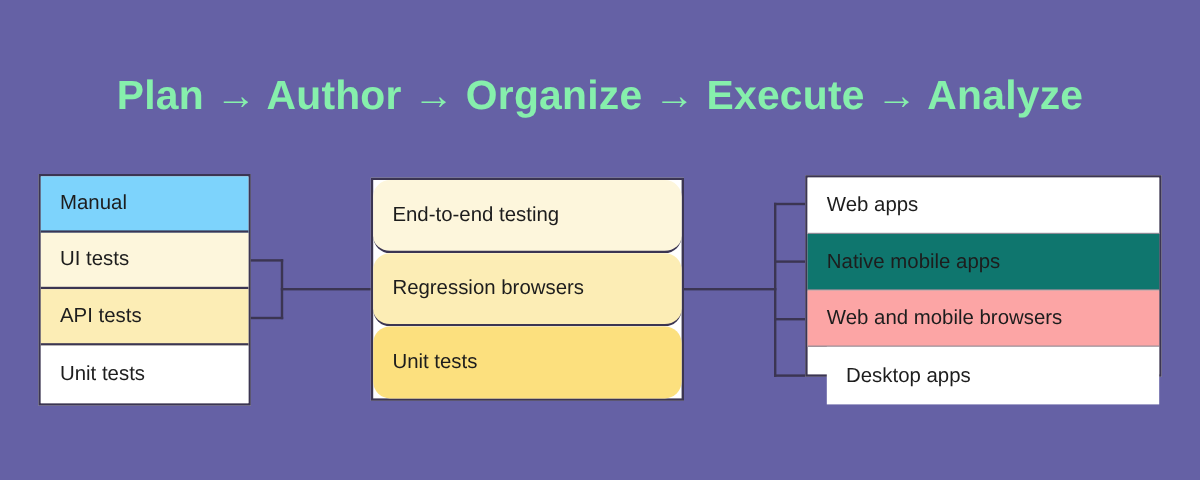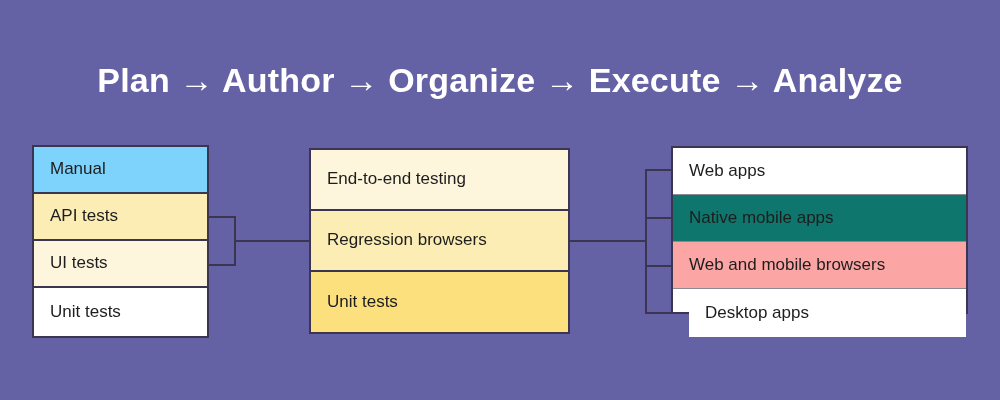--- a/index.html
+++ b/index.html
@@ -20,21 +20,21 @@
     height: 400px;
   }
 
   
   #title {
     position: absolute;
     left: 0;
     top: 57px;
     width: 1000px;
     text-align: center;
-    color: #ffffff;
+    color: #86efac;
     font-size: 34px;
     font-weight: bold;
     letter-spacing: 0.2px;
     white-space: nowrap;
     line-height: 46px;
   }
 
   
   .box {
     position: absolute;
@@ -65,21 +65,21 @@
   #col1 .row { height: 47px; }
   #col1 .row:last-child { height: 48px; }
 
   
   #col2 {
     left: 309px;
     top: 148px;
     width: 261px;
     height: 186px;
   }
-  #col2 .row { height: 61px; }
+  #col2 .row { height: 61px; border-radius: 14px; }
   #col2 .row:last-child { height: 60px; }
 
   
   #col3 {
     left: 671px;
     top: 146px;
     width: 297px;
     height: 168px;
   }
   #col3 .row { height: 47px; }
@@ -106,22 +106,22 @@
 </style>
 </head>
 <body style="background-color: rgb(101, 97, 165);">
 
 <div id="canvas">
 
   <div id="title">Plan → Author → Organize → Execute → Analyze</div>
 
   <div class="box" id="col1">
     <div class="row div-strong" style="background-color: #7dd3fc;">Manual</div>
+    <div class="row div-strong" style="background-color: rgb(253, 246, 220);">UI tests</div>
     <div class="row div-strong" style="background-color: rgb(252, 237, 181);">API tests</div>
-    <div class="row div-strong" style="background-color: rgb(253, 246, 220);">UI tests</div>
     <div class="row" style="background-color: rgb(255, 255, 255);">Unit tests</div>
   </div>
 
   <div>
     <div class="conn conn-h" id="c1-stub-a"></div>
     <div class="conn conn-h" id="c1-stub-b"></div>
     <div class="conn conn-v" id="c1-vert"></div>
     <div class="conn conn-h" id="c1-trunk"></div>
   </div>
 

